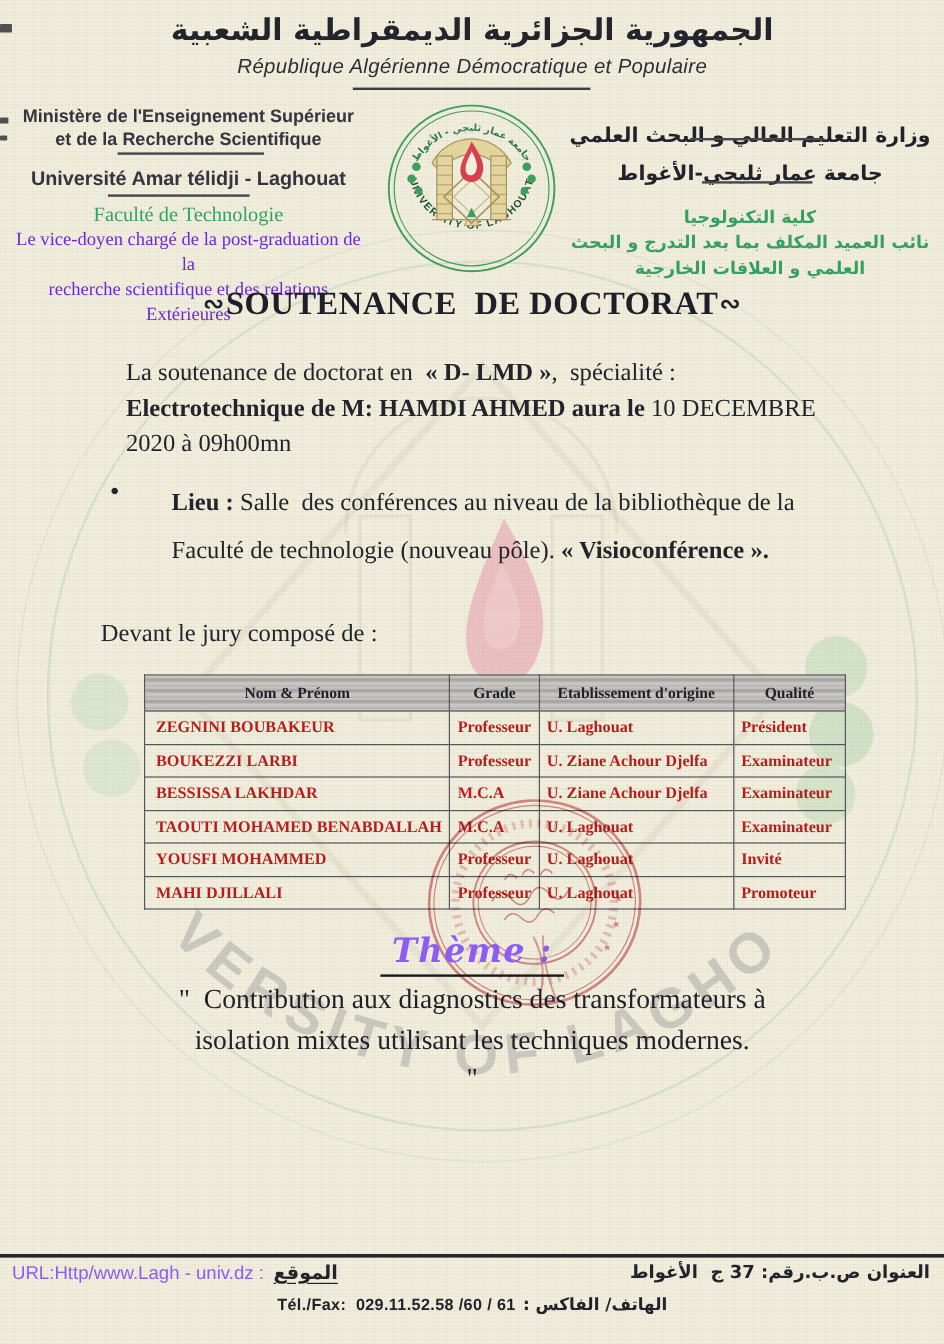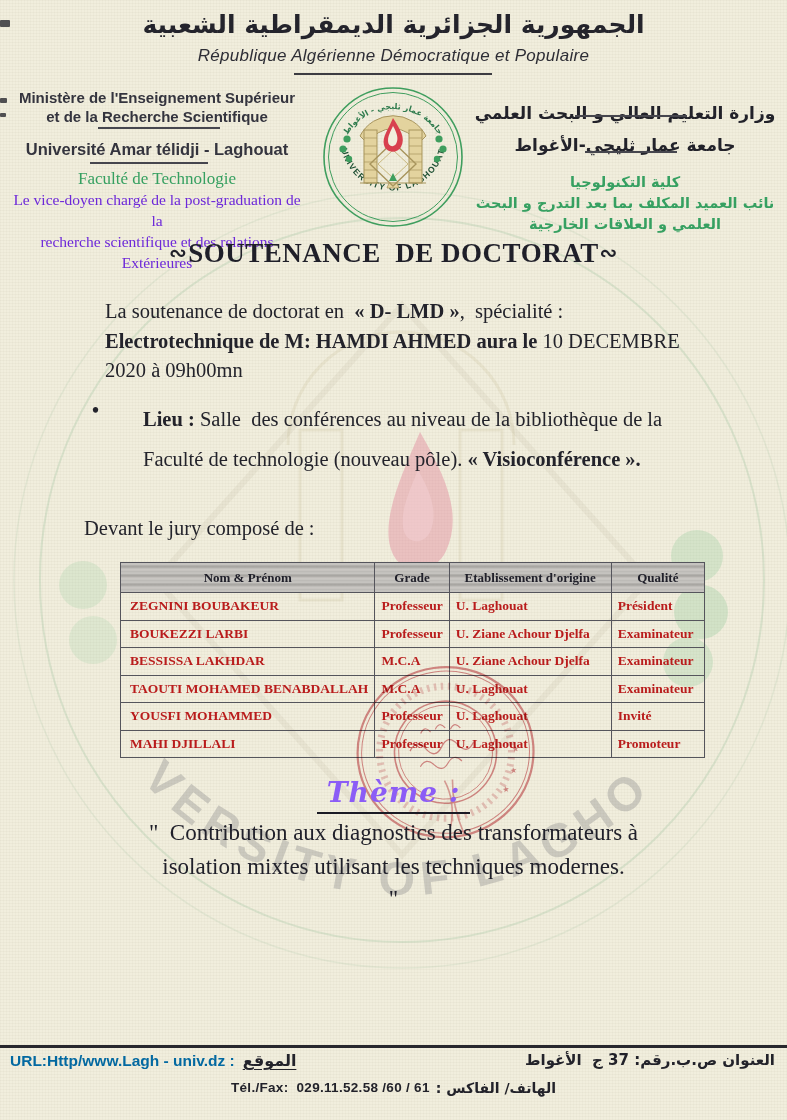--- a/index.html
+++ b/index.html
@@ -69,21 +69,21 @@
   .theme-label span{display:inline-block;font-family:"DejaVu Serif",serif;font-style:italic;font-weight:bold;
     font-size:28px;letter-spacing:1px;color:#8b5cf6;border-bottom:2.6px solid #1a1a24;padding:0 10px 3px;}
 
   .quote{position:absolute;left:0;right:0;text-align:center;font-size:23px;color:#20202a;}
   .q1{top:820px;} .q2{top:854px;} .q3{top:886px;}
 
   
   .footer-rule{position:absolute;top:1045px;left:0;width:787px;height:2.6px;background:#27272d;}
   .footer-row{position:absolute;top:1051px;left:10px;right:12px;display:flex;
     justify-content:space-between;align-items:flex-start;}
-  .url-part{font-family:"Liberation Sans",sans-serif;font-weight:700;font-size:15.5px;color:#0369a1;}
+  .url-part{font-family:"Liberation Sans",sans-serif;font-weight:400;font-size:15.5px;color:#8b5cf6;}
   .url-ar{font-family:"DejaVu Sans",sans-serif;font-weight:bold;font-size:16px;
     text-decoration:underline;text-underline-offset:3px;margin-left:4px;}
   .addr-ar{direction:rtl;font-family:"DejaVu Sans",sans-serif;font-weight:600;font-size:15px;color:#22222a;}
   .footer-row2{position:absolute;top:1080px;left:0;right:0;display:flex;justify-content:center;gap:6px;}
   .telfax{font-family:Liberation Sans, sans-serif;font-weight:bold;font-size:13.5px;color:#22222a;letter-spacing:.3px;}
   .telfax-ar{direction:rtl;font-family:"DejaVu Sans",sans-serif;font-weight:bold;font-size:14px;color:#22222a;}
 </style>
 </head>
 <body>
 

